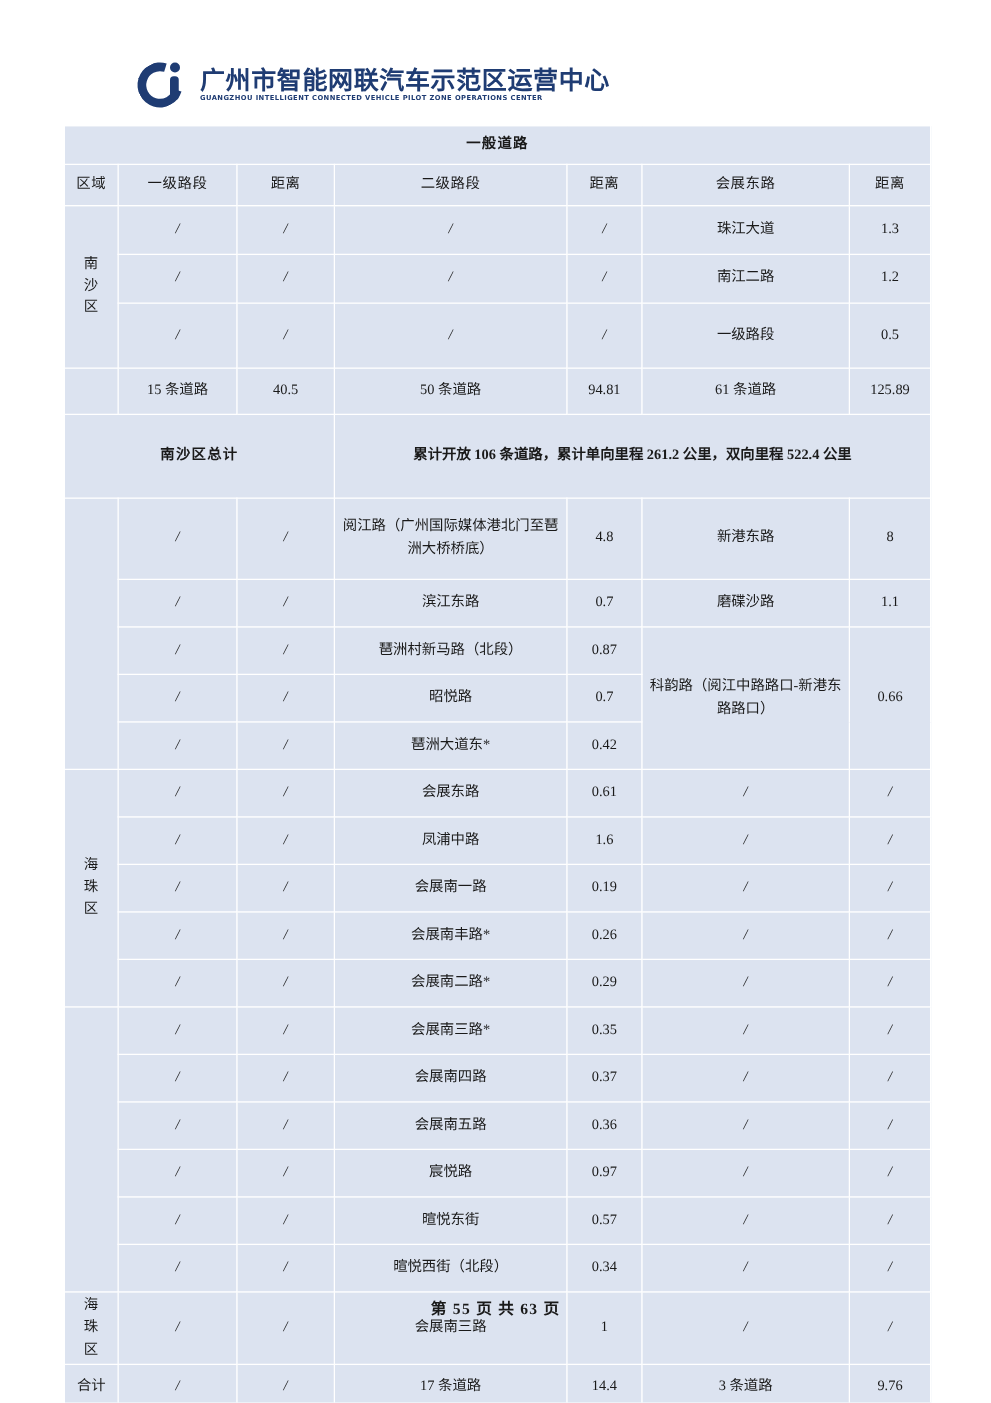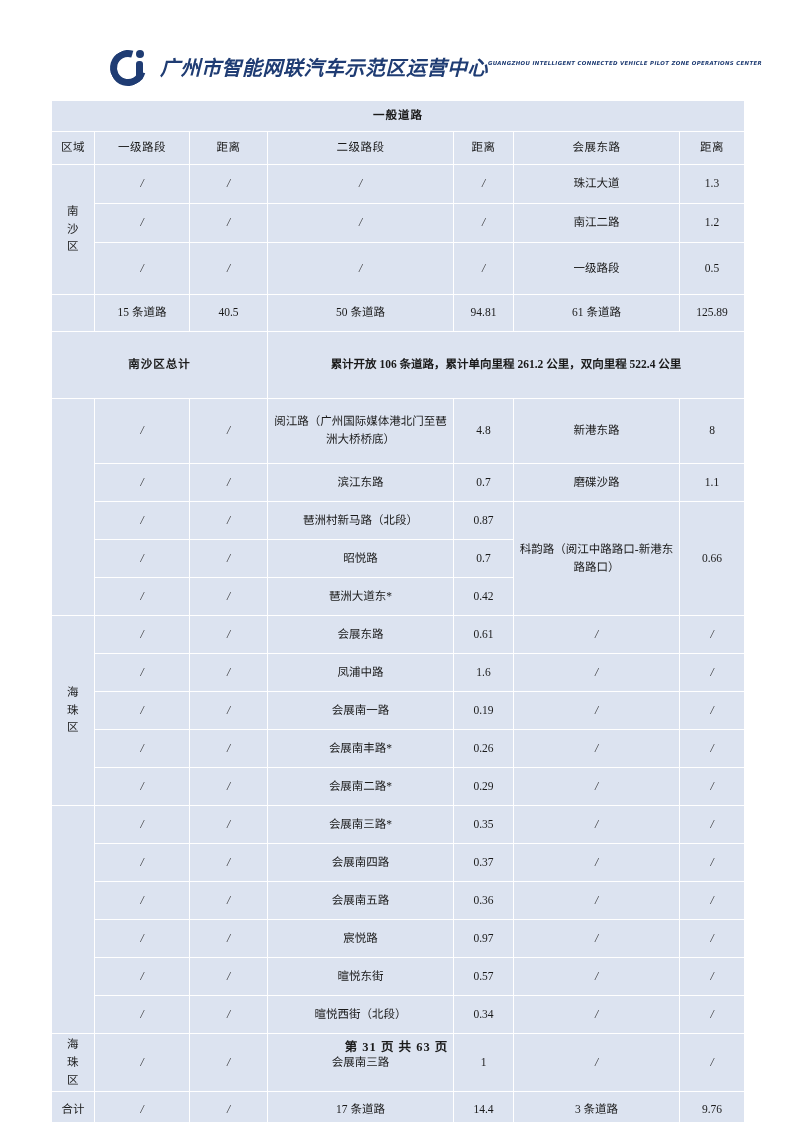--- a/index.html
+++ b/index.html
@@ -65,24 +65,23 @@
     position: absolute;
     left: 28px;
     top: 5px;
     width: 8px;
     height: 8px;
     background: #1f3c73;
     border-radius: 50%;
   }
   .logo-text {
     display: flex;
-    flex-direction: row;
+    flex-direction: column;
     justify-content: flex-start;
     line-height: 1;
-    font-style: italic;
   }
   .logo-cn {
     font-family: "DejaVu Sans", "Liberation Sans", sans-serif;
     font-size: 20px;
     font-weight: 700;
     color: #1f3c73;
     letter-spacing: 0.5px;
     white-space: nowrap;
   }
   .logo-en {
@@ -431,15 +430,15 @@
           <td class="slash">/</td>
           <td>17 条道路</td>
           <td>14.4</td>
           <td>3 条道路</td>
           <td>9.76</td>
         </tr>
       </tbody>
     </table>
   </div>
 
-  <div class="footer">第 31 页 共 63 页</div>
+  <div class="footer">第 55 页 共 63 页</div>
 
 </div>
 
 </body></html>

